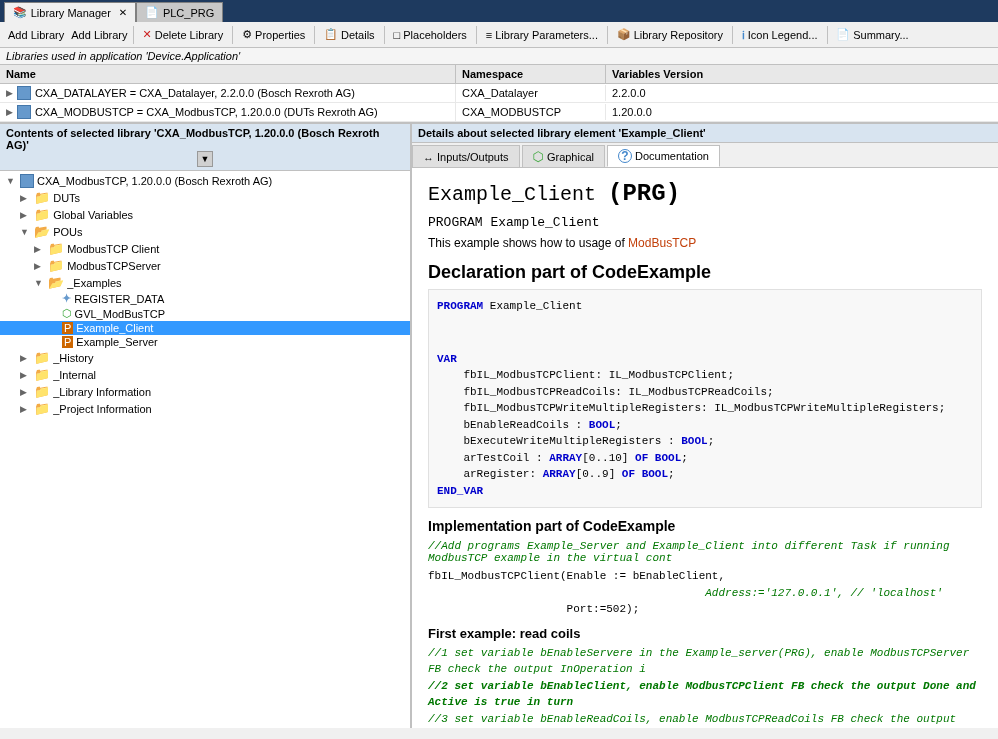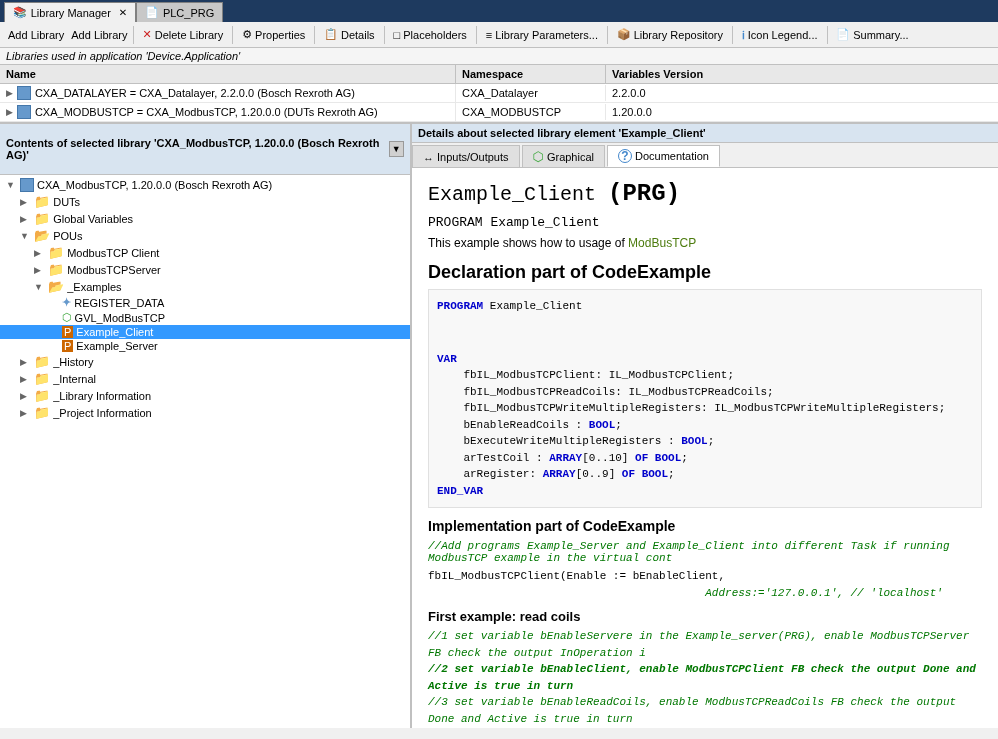--- a/index.html
+++ b/index.html
@@ -95,21 +95,21 @@
       <span>CXA_MODBUSTCP = CXA_ModbusTCP, 1.20.0.0 (DUTs Rexroth AG)</span>
     </div>
     <div style="width:150px; padding:2px 6px; border-right:1px solid #e8e8e8; font-size:11px;">CXA_MODBUSTCP</div>
     <div style="width:160px; padding:2px 6px; font-size:11px;">1.20.0.0</div>
   </div>
 </div>
 
 <div style="display:flex; height:calc(739px - 135px); overflow:hidden;">
 
   <div style="width:412px; border-right:2px solid #c0c0c0; display:flex; flex-direction:column; background:white;">
-    <div style="background:#d8e4f0; border-bottom:1px solid #c0c0c0; padding:13px 6px; font-size:11px; font-weight:bold; display:flex; align-items:center; justify-content:space-between;">
+    <div style="background:#d8e4f0; border-bottom:1px solid #c0c0c0; padding:3px 6px; font-size:11px; font-weight:bold; display:flex; align-items:center; justify-content:space-between;flex-direction:column;">
       <span>Contents of selected library 'CXA_ModbusTCP, 1.20.0.0 (Bosch Rexroth AG)'</span>
       <button style="background:#d0d0d0;border:1px solid #999;width:16px;height:16px;display:inline-flex;align-items:center;justify-content:center;cursor:pointer;font-size:9px;">▼</button>
     </div>
     <div style="flex:1; overflow:auto; background:white; padding:2px 0;">
 
       <div style="display:flex;align-items:center;padding:1px 2px;font-size:11px;white-space:nowrap;cursor:pointer;">
         <span style="width:4px;display:inline-block;"></span>
         <span style="width:14px;font-size:9px;color:#666;">▼</span>
         <span style="display:inline-block;width:14px;height:14px;background:#6699cc;border:1px solid #4477aa;vertical-align:middle;margin-right:3px;"></span>
         <span>CXA_ModbusTCP, 1.20.0.0 (Bosch Rexroth AG)</span>
@@ -240,21 +240,21 @@
       <div style="font-size:20px; font-family:'Courier New',monospace; margin-bottom:8px;">
         <span>Example_Client</span>
         <strong style="font-size:24px; font-weight:bold;"> <span>(PRG)</span></strong>
       </div>
 
       <div style="font-size:13px; margin-bottom:6px; font-family:'Courier New',monospace;">
         <span>PROGRAM Example_Client</span>
       </div>
 
       <div style="font-size:12px; margin-bottom:12px;">
-        This example shows how to usage of <a style="color:#4d7c0f;text-align:center;">ModBusTCP</a>
+        This example shows how to usage of <a style="color:#c2410c;text-align:center;">ModBusTCP</a>
       </div>
 
       <div style="font-size:18px; font-weight:bold; margin:10px 0 6px 0;">Declaration part of CodeExample</div>
 
       <div style="background:#f8f8f8; border:1px solid #e0e0e0; padding:8px; font-family:'Courier New',monospace; font-size:11px; line-height:1.5; overflow-x:auto; margin-bottom:8px;">
         <div style="white-space:pre;"><span style="color:#0000cc;font-weight:bold;">PROGRAM</span> Example_Client</div>
         <div style="white-space:pre;margin-top:36px;"><span style="color:#0000cc;font-weight:bold;">VAR</span></div>
         <div style="white-space:pre;">    fbIL_ModbusTCPClient: IL_ModbusTCPClient;</div>
         <div style="white-space:pre;">    fbIL_ModbusTCPReadCoils: IL_ModbusTCPReadCoils;</div>
         <div style="white-space:pre;">    fbIL_ModbusTCPWriteMultipleRegisters: IL_ModbusTCPWriteMultipleRegisters;</div>
@@ -265,20 +265,21 @@
         <div style="white-space:pre;"><span style="color:#0000cc;font-weight:bold;">END_VAR</span></div>
       </div>
 
       <div style="font-size:14px; font-weight:bold; margin:10px 0 6px 0;">Implementation part of CodeExample</div>
 
       <div style="font-family:'Courier New',monospace; font-size:11px; color:#007700; font-style:italic; white-space:pre-wrap; margin-bottom:4px;">//Add programs Example_Server and Example_Client into different Task if running ModbusTCP example in the virtual cont</div>
 
       <div style="font-family:'Courier New',monospace; font-size:11px; line-height:1.5; ">
         <div style="white-space:pre;">fbIL_ModbusTCPClient(Enable := bEnableClient,</div>
         <div style="white-space:pre; color:#007700; font-style:italic;">                     <span>                     Address:='127.0.0.1', // 'localhost'</span></div>
+        <div style="white-space:pre;">                     Port:=502);</div>
       </div>
 
       <div style="font-size:13px; font-weight:bold; margin:8px 0 4px 0;">First example: read coils</div>
 
       <div style="font-family:'Courier New',monospace; font-size:11px; color:#007700; font-style:italic; line-height:1.5; margin-bottom:4px;">
         <div style="white-space:pre-wrap;">//1 set variable bEnableServere in the Example_server(PRG), enable ModbusTCPServer FB check the output InOperation i</div>
         <div style="white-space:pre-wrap;font-weight:bold;">//2 set variable bEnableClient, enable ModbusTCPClient FB check the output Done and Active is true in turn</div>
         <div style="white-space:pre-wrap;">//3 set variable bEnableReadCoils, enable ModbusTCPReadCoils FB check the output Done and Active is true in turn</div>
         <div style="white-space:pre-wrap;">//4 set variable arbyBitData[0] is true in the GVL_ModBusTCP, then the variable arTestCoil[0] is true too</div>
       </div>

